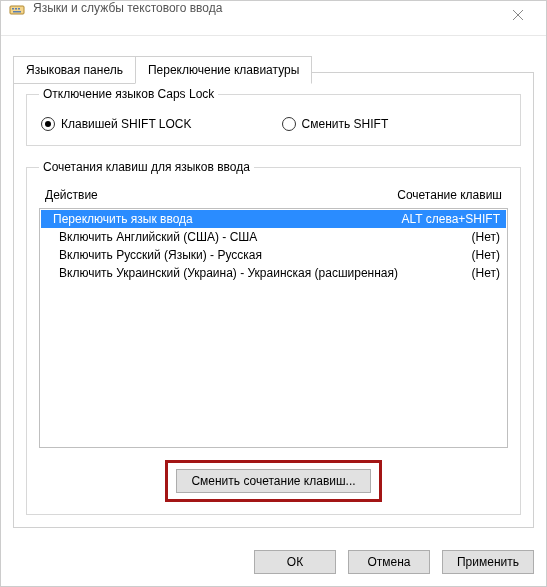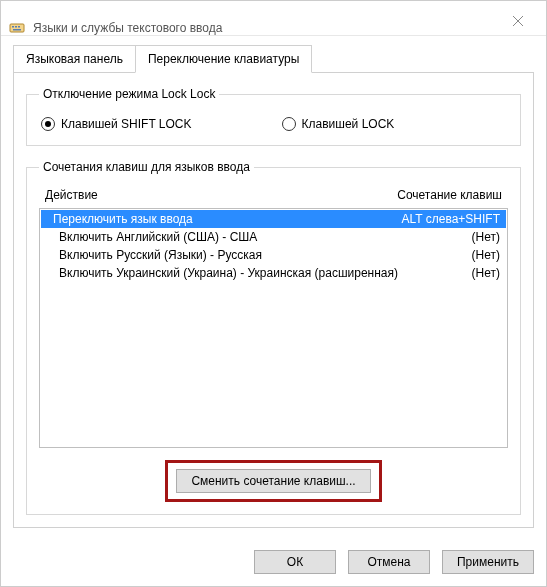--- a/index.html
+++ b/index.html
@@ -1,28 +1,28 @@
 <!DOCTYPE html>
 <html><head>
 <meta charset="utf-8">
 <style>
   * { box-sizing: border-box; margin: 0; padding: 0; }
   body { font-family: "Segoe UI", Tahoma, sans-serif; font-size: 12px; background: #fff; color: #000; }
 
   .window { width: 547px; height: 587px; border: 1px solid #ccc; background: #fff; display: flex; flex-direction: column; }
 
-  .titlebar { height: 48px; display: flex; align-items: flex-end; padding: 0 8px; border-bottom: 1px solid #e8e8e8; }
+  .titlebar { height: 48px; display: flex; align-items: flex-start; padding: 0 8px; border-bottom: 1px solid #e8e8e8; }
   .titlebar .icon { width: 16px; height: 16px; margin-right: 8px; }
   .titlebar .title { flex: 1; color: #555; font-size: 12px; }
   .titlebar .close { width: 40px; height: 28px; display: flex; align-items: center; justify-content: center; color: #888; cursor: pointer; }
 
   .body { flex: 1; padding: 8px 12px 12px 12px; display: flex; flex-direction: column; }
 
   .tabs { display: flex; position: relative; z-index: 2; }
-  .tab { padding: 6px 12px; border: 1px solid #d0d0d0; background: #fff; font-size: 12px; cursor: pointer; position: relative; top: 1px; margin-right: -1px; }
+  .tab { padding: 6px 12px; border: 1px solid #d0d0d0; background: #fff; font-size: 12px; cursor: pointer; position: relative; top: 12px; margin-right: -1px; }
   .tab.active { border-bottom: 1px solid #fff; background: #fff; }
   .tab.inactive { background: #fff; }
 
   .tab-panel { border: 1px solid #d0d0d0; flex: 1; padding: 14px 12px 12px 12px; display: flex; flex-direction: column; position: relative; z-index: 1; }
 
   fieldset.group { border: 1px solid #d8d8d8; padding: 10px 12px 12px 12px; margin-bottom: 14px; }
   fieldset.group legend { font-size: 12px; padding: 0 4px; color: #000; }
 
   .radio-row { display: flex; gap: 90px; padding: 6px 2px 2px 2px; }
   .radio-opt { display: flex; align-items: center; gap: 6px; cursor: pointer; }
@@ -90,29 +90,29 @@
   <div class="body">
 
     <div class="tabs">
       <div class="tab inactive">Языковая панель</div>
       <div class="tab active">Переключение клавиатуры</div>
     </div>
 
     <div class="tab-panel">
 
       <fieldset class="group">
-        <legend>Отключение режима Lock Lock</legend>
+        <legend>Отключение языков Caps Lock</legend>
         <div class="radio-row">
           <label class="radio-opt">
             <span class="radio-circle checked"></span>
             <span>Клавишей SHIFT LOCK</span>
           </label>
           <label class="radio-opt">
             <span class="radio-circle"></span>
-            <span>Клавишей LOCK</span>
+            <span>Сменить SHIFT</span>
           </label>
         </div>
       </fieldset>
 
       <fieldset class="group list-group">
         <legend>Сочетания клавиш для языков ввода</legend>
 
         <div class="list-header">
           <div class="col-action">Действие</div>
           <div class="col-shortcut">Сочетание клавиш</div>

